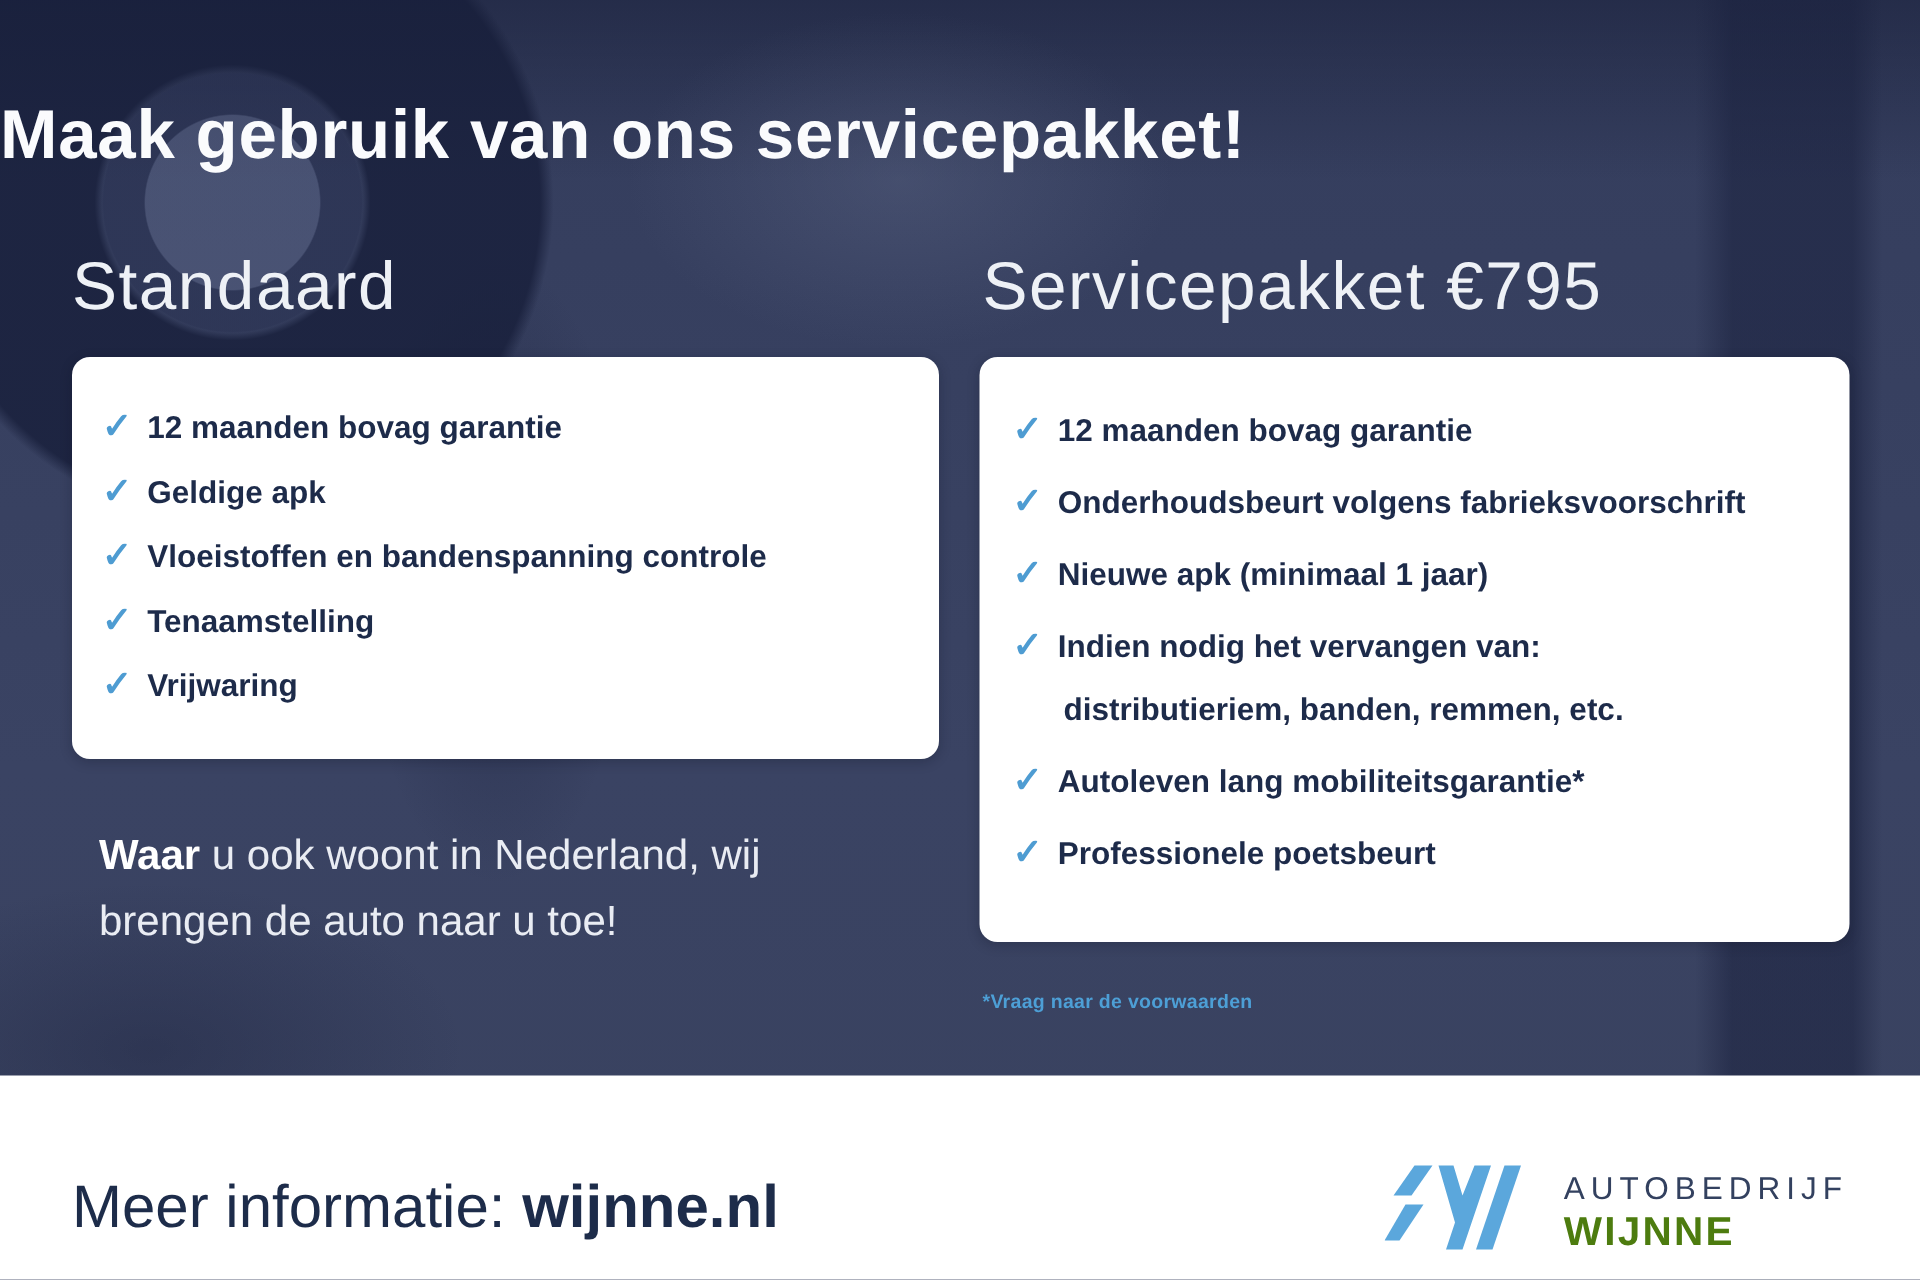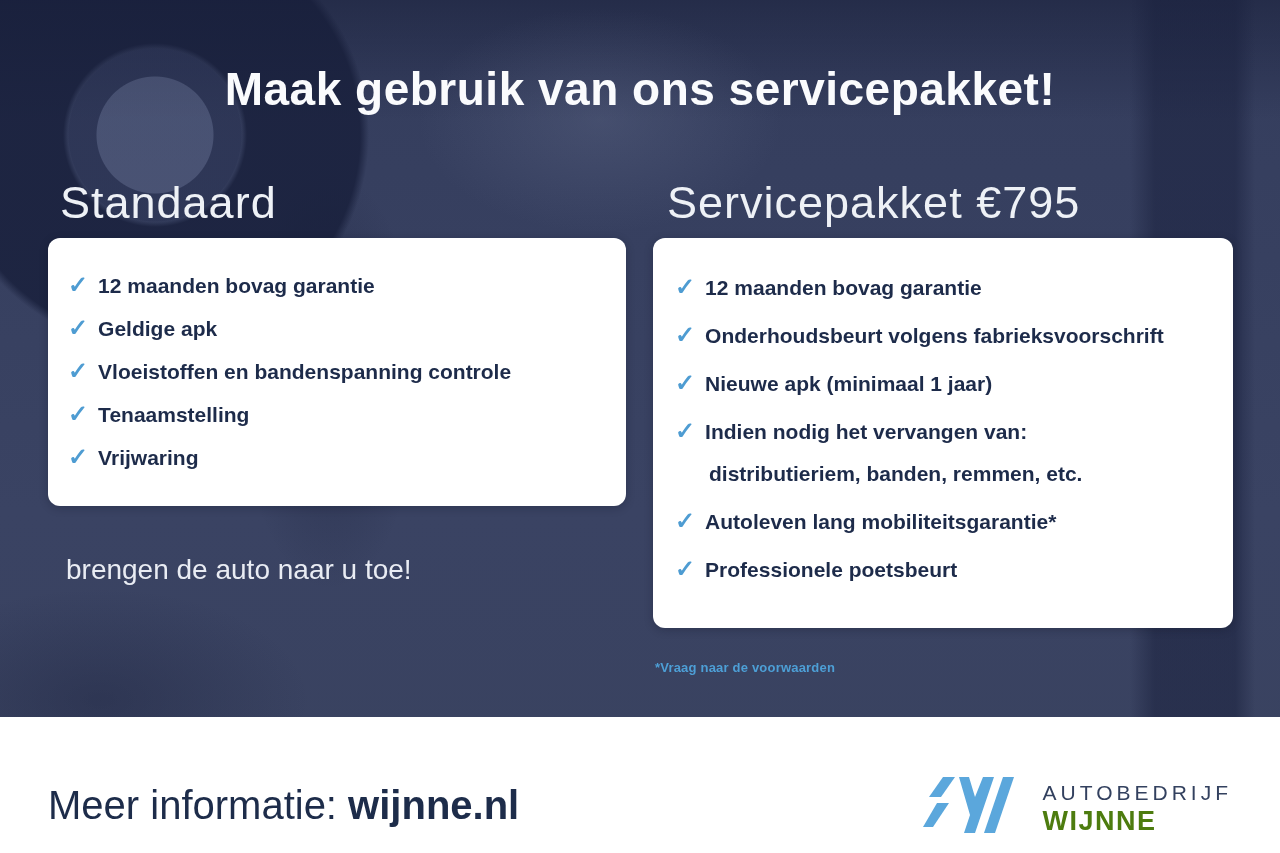--- a/index.html
+++ b/index.html
@@ -16,25 +16,25 @@
       radial-gradient(circle at 155px 135px, rgba(56,66,100,0) 86px, rgba(23,30,58,0.80) 92px, rgba(23,30,58,0.80) 205px, rgba(23,30,58,0) 214px),
       radial-gradient(ellipse 130px 300px at 330px 380px, rgba(24,30,56,0.45), rgba(24,30,56,0) 70%),
       radial-gradient(ellipse 260px 160px at 600px 120px, rgba(110,120,150,0.28), rgba(110,120,150,0) 70%),
       radial-gradient(ellipse 300px 160px at 100px 700px, rgba(25,31,58,0.35), rgba(25,31,58,0) 70%),
       linear-gradient(90deg, rgba(26,33,62,0) 1130px, rgba(26,33,62,0.55) 1155px, rgba(26,33,62,0.55) 1235px, rgba(26,33,62,0) 1255px),
       linear-gradient(180deg, rgba(22,28,54,0.5) 0px, rgba(22,28,54,0) 120px),
       linear-gradient(180deg, #343D5D 0%, #3A4363 60%, #39425F 100%);
   }
 
   .title { position: absolute; top: 62px; left: 0; width: 100%;
-           margin: 0; text-align: center;
+           margin: 0; text-align: left;
            font-size: 46px; font-weight: 700; letter-spacing: 0.5px;
            color: #FAFBFD; }
 
-  .col-heading { position: absolute; margin: 12px;
+  .col-heading { position: absolute; margin: 0;
                  font-size: 45px; font-weight: 300; letter-spacing: 1px;
                  color: #EEF1F6; }
   .heading-left  { left: 48px;  top: 165px; }
   .heading-right { left: 655px; top: 165px; }
 
   .card { position: absolute; background: #FFFFFF; border-radius: 12px;
           box-shadow: 0 2px 8px rgba(10,14,30,0.25);
           box-sizing: border-box; }
   .card-left  { left: 48px;  top: 238px; width: 578px; height: 268px;
                 padding: 36px 24px 20px 20px; }
@@ -142,20 +142,21 @@
         <span>Autoleven lang mobiliteitsgarantie*</span>
       </li>
       <li>
         <span class="check">✓</span>
         <span>Professionele poetsbeurt</span>
       </li>
     </ul>
   </div>
 
   <div class="promo">
+    <p class="promo-line"><strong>Waar</strong><span> u ook woont in Nederland, wij</span></p>
     <p class="promo-line">brengen de auto naar u toe!</p>
   </div>
 
   <p class="footnote">*Vraag naar de voorwaarden</p>
 
   <footer class="footer">
     <p class="info"><span class="thin">Meer informatie: </span><strong>wijnne.nl</strong></p>
 
     <div class="brand">
       <svg width="92" height="60" viewBox="0 0 92 60" aria-hidden="true">

